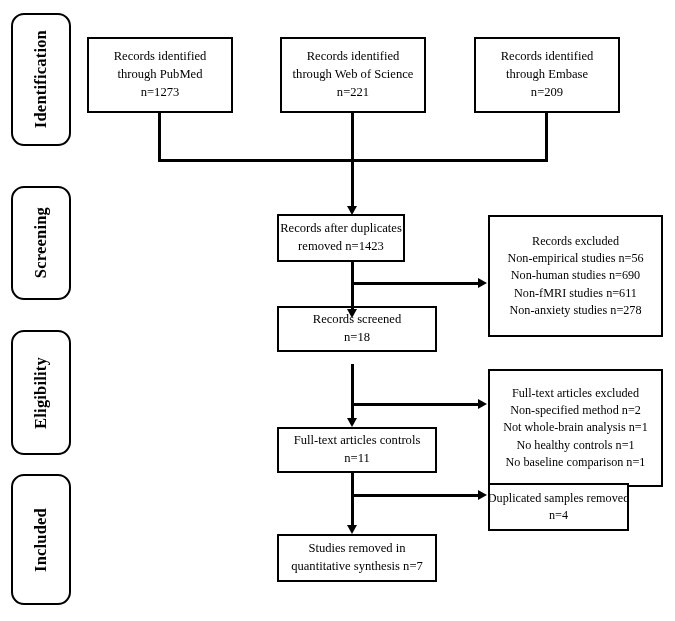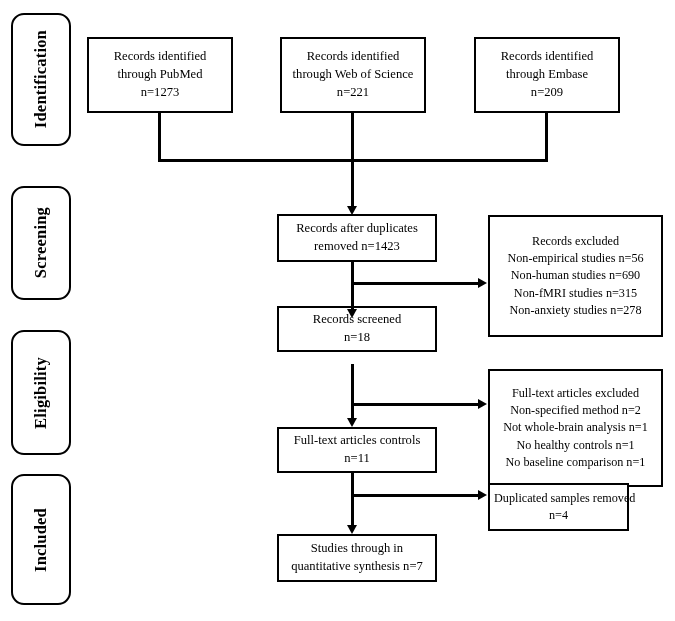--- a/index.html
+++ b/index.html
@@ -30,21 +30,21 @@
     line-height:1;
   }
 
   
   .box{
     position:absolute;
     border:2.5px solid #000;
     background:#fff;
     box-sizing:border-box;
     display:flex;flex-direction:column;
-    justify-content:center;
+    align-items:center;justify-content:center;
     text-align:center;
     font-size:12.6px;
     line-height:1.42;
     padding:18px 4px;
   }
   .box .ln{display:block;white-space:nowrap;}
   .box.small{font-size:12.2px;line-height:1.40;}
 
   
   .vline{position:absolute;background:#000;width:2.5px;}
@@ -103,45 +103,45 @@
 
   <div class="vline" style="left:158px;top:113px;height:48px;"></div>
   <div class="vline" style="left:351px;top:113px;height:48px;"></div>
   <div class="vline" style="left:545px;top:113px;height:48px;"></div>
 
   <div class="hline" style="left:158px;top:159px;width:390px;"></div>
 
   <div class="vline" style="left:351px;top:159px;height:50px;"></div>
   <div class="arrow-down" style="left:347px;top:206px;"></div>
 
-  <div class="box" style="left:277px;top:214px;width:160px;height:48px;">
+  <div class="box" style="left:277px;top:214px;width:128px;height:48px;">
     <span class="ln">Records after duplicates</span>
     <span class="ln">removed n=1423</span>
   </div>
 
   <div class="box" style="left:277px;top:306px;width:160px;height:46px;">
     <span class="ln">Records screened</span>
     <span class="ln">n=18</span>
   </div>
 
   <div class="box" style="left:277px;top:427px;width:160px;height:46px;">
     <span class="ln">Full-text articles controls</span>
     <span class="ln">n=11</span>
   </div>
 
   <div class="box" style="left:277px;top:534px;width:160px;height:48px;">
-    <span class="ln">Studies through in</span>
+    <span class="ln">Studies removed in</span>
     <span class="ln">quantitative synthesis n=7</span>
   </div>
 
   <div class="box small" style="left:488px;top:215px;width:175px;height:122px;">
     <span class="ln">Records excluded</span>
     <span class="ln">Non-empirical studies n=56</span>
     <span class="ln">Non-human studies n=690</span>
-    <span class="ln">Non-fMRI studies n=315</span>
+    <span class="ln">Non-fMRI studies n=611</span>
     <span class="ln">Non-anxiety studies n=278</span>
   </div>
 
   <div class="box small" style="left:488px;top:369px;width:175px;height:118px;">
     <span class="ln">Full-text articles excluded</span>
     <span class="ln">Non-specified method n=2</span>
     <span class="ln">Not whole-brain analysis n=1</span>
     <span class="ln">No healthy controls n=1</span>
     <span class="ln">No baseline comparison n=1</span>
   </div>

